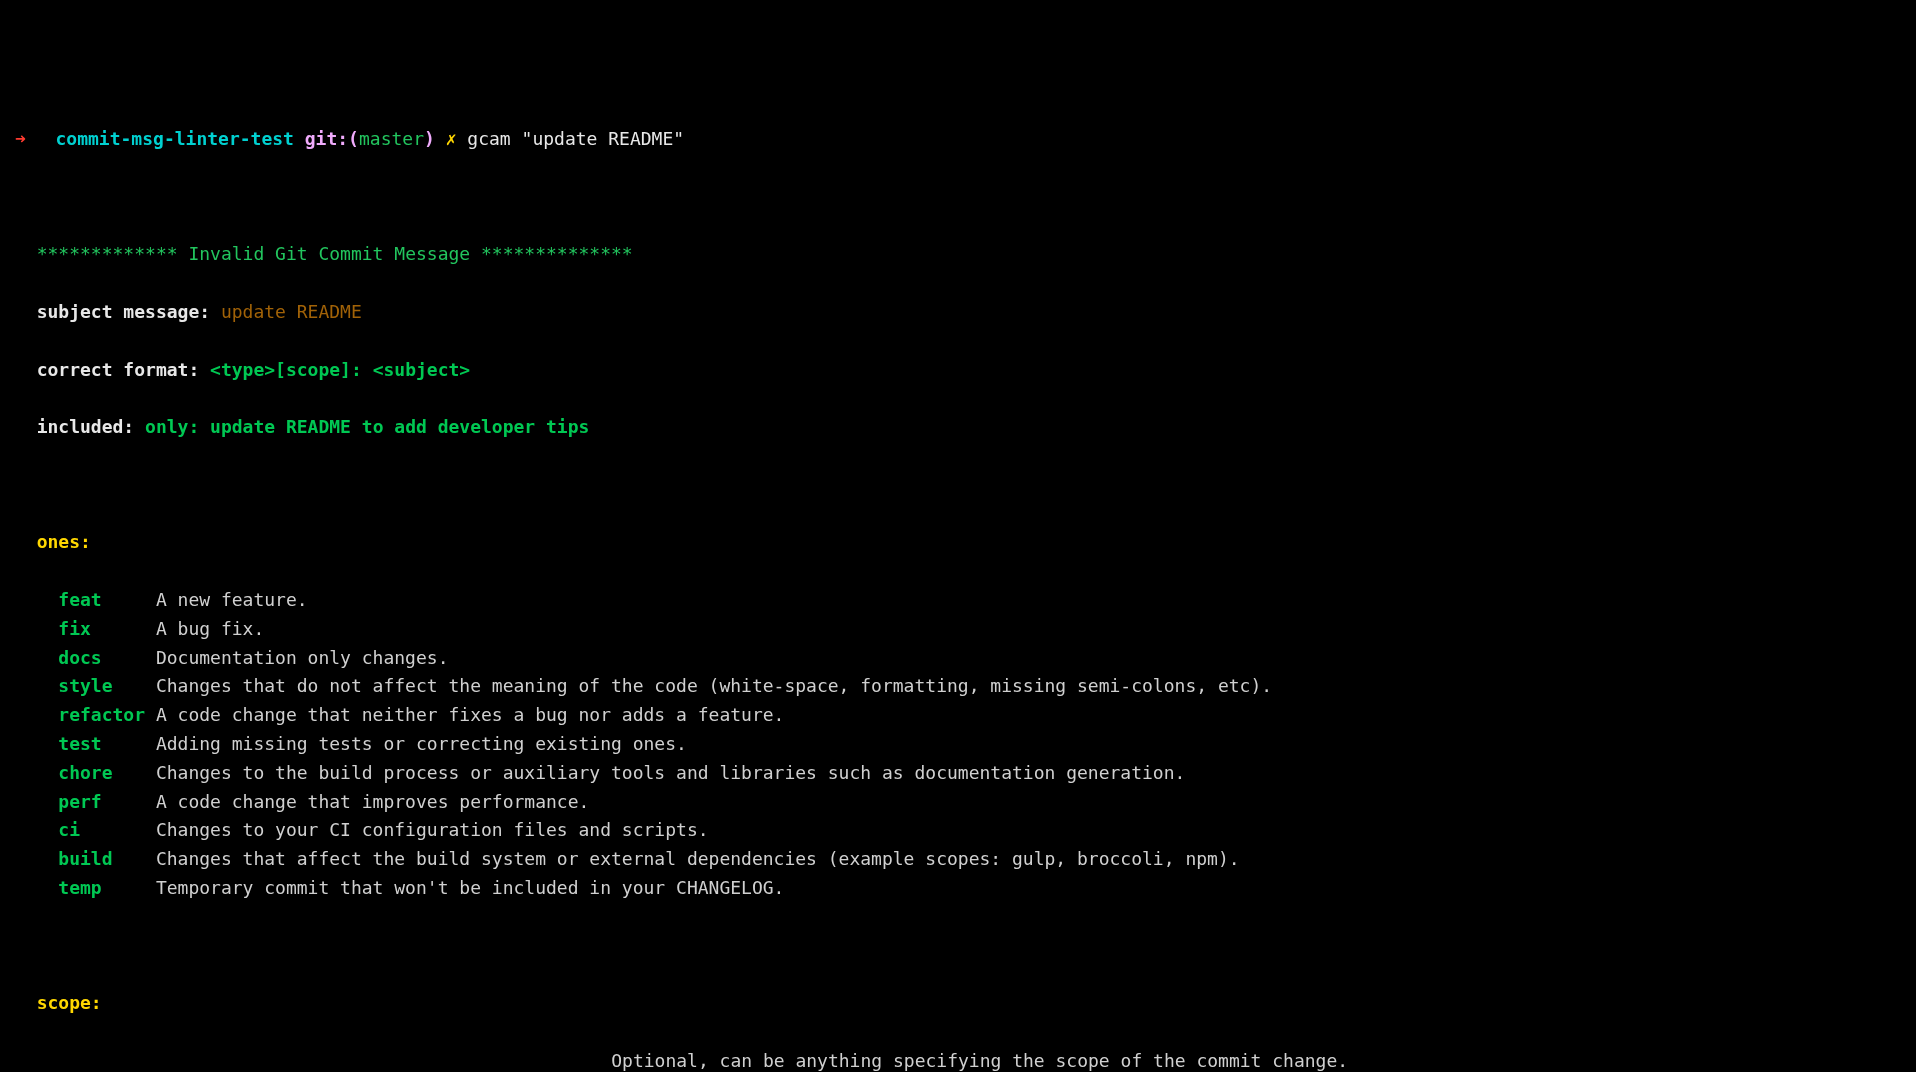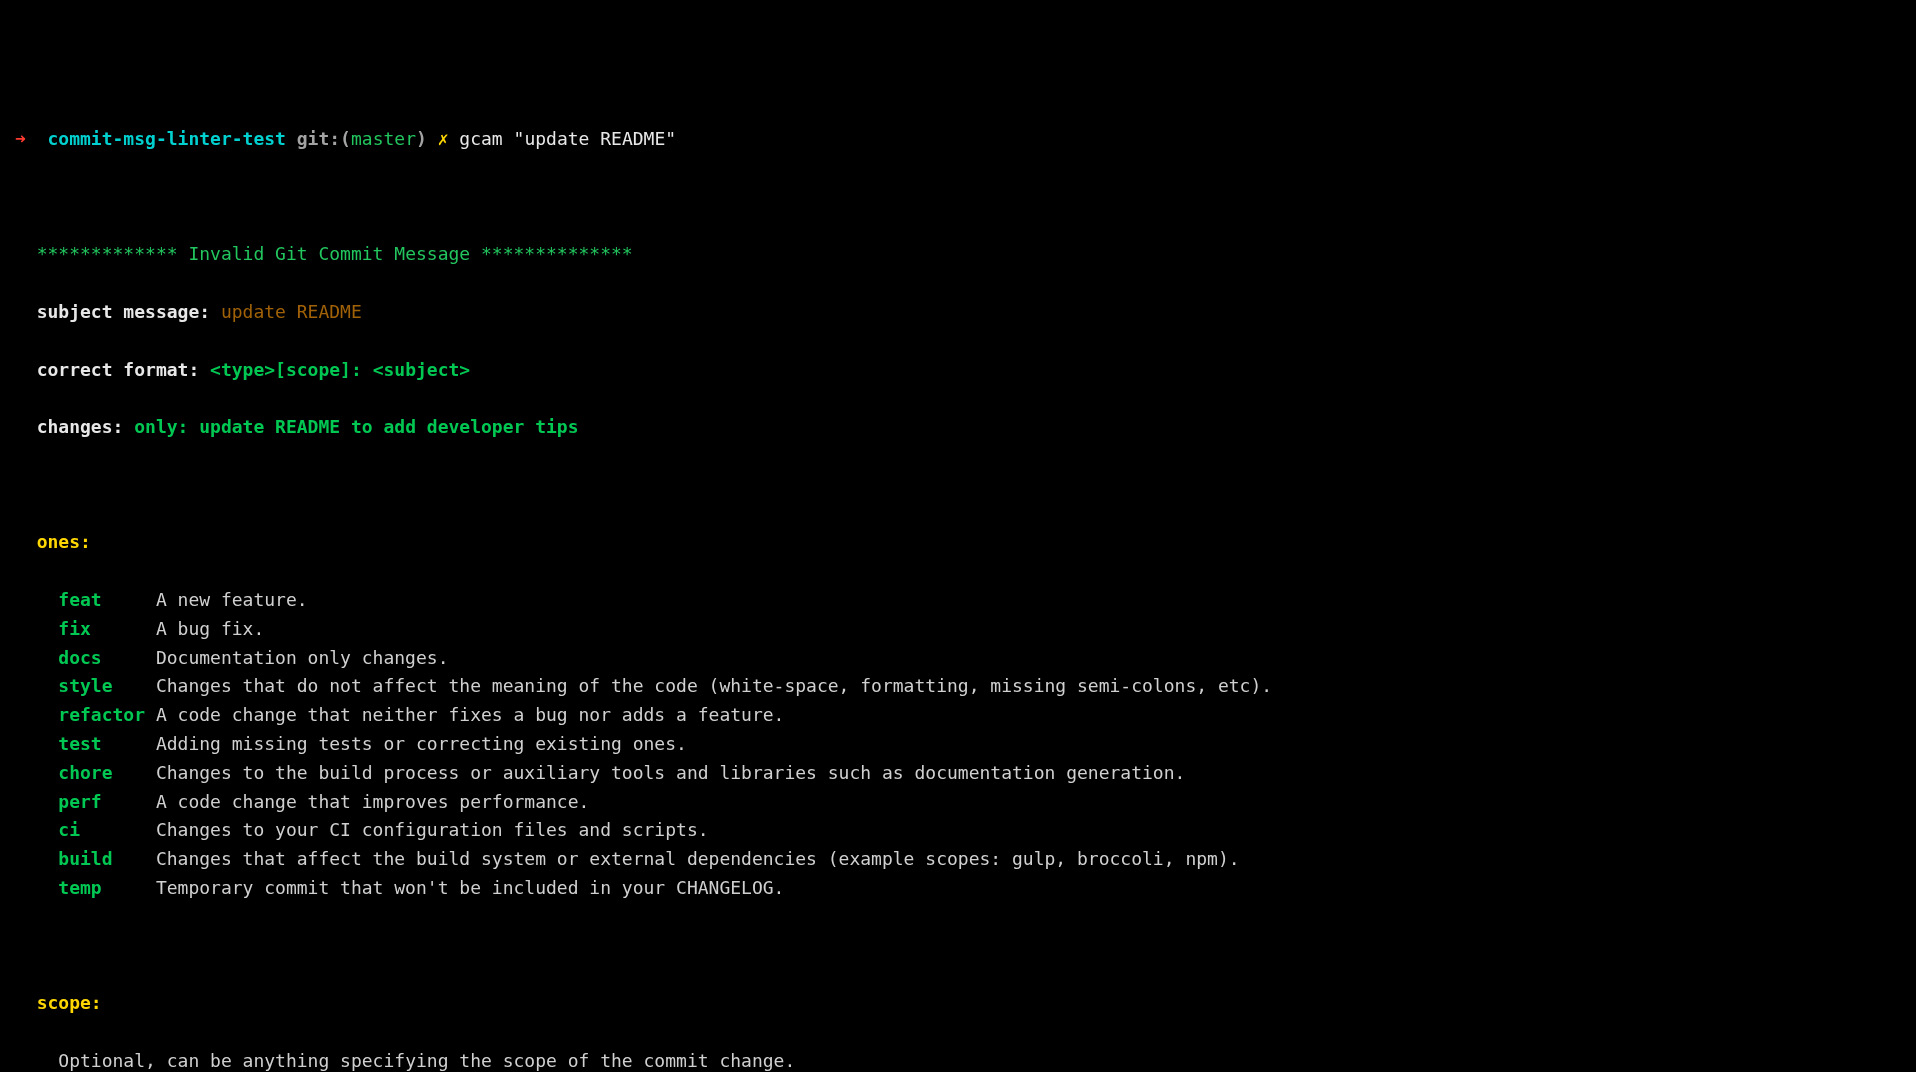--- a/index.html
+++ b/index.html
@@ -7,45 +7,45 @@
       background: #000;
       color: #e8e8e8;
       font-family: 'Consolas', 'Monaco', 'Menlo', monospace;
       font-size: 18px;
       line-height: 1.6;
       padding: 10px 15px;
       white-space: pre;
       overflow-x: auto;
     }
     .arrow { color: #ff3b30; font-weight: bold; }
-    .cyan { color: #00d0d0; font-weight: bold; }
-    .blue { color: #a3a3a3; font-weight: bold; }
+    .cyan { color: #00d0d0; font-weight: bold; margin-left: 8px; }
+    .blue { color: #f0abfc; font-weight: bold; }
     .redbold { color: #22c55e; font-weight: normal; }
     .yellow { color: #ffd700; font-weight: bold; }
     .white { color: #e8e8e8; }
-    .whitedim { color: #d0d0d0; }
+    .whitedim { color: #d0d0d0; text-align: center; }
     .red { color: #a16207; }
     .green { color: #00c853; font-weight: bold; }
     .greenbold { color: #00c853; font-weight: bold; }
     .line { display: block; }
     .indent1 { padding-left: 2ch; }
     .typekey { display: inline-block; min-width: 9ch; }
     .bold { font-weight: bold; }
   </style>
 </head>
 <body>
 
 
 
 <div class="line"><span class="arrow">➜  </span><span class="cyan">commit-msg-linter-test</span><span class="blue"> git:(</span><span class="redbold">master</span><span class="blue">)</span><span class="yellow"> ✗ </span><span class="white">gcam "update README"</span></div>
 <div class="line"> </div>
 <div class="line indent1"><span class="redbold">************* </span><span class="redbold">Invalid Git Commit Message</span><span class="redbold"> **************</span></div>
 <div class="line indent1"><span class="white bold">subject message:</span><span class="red"> update README</span></div>
 <div class="line indent1"><span class="white bold">correct format:</span><span class="green"> &lt;type&gt;[scope]: &lt;subject&gt;</span></div>
-<div class="line indent1"><span class="white bold">changes:</span><span class="green"> only: update README to add developer tips</span></div>
+<div class="line indent1"><span class="white bold">included:</span><span class="green"> only: update README to add developer tips</span></div>
 <div class="line"> </div>
 <div class="line indent1"><span class="yellow bold">ones:</span></div>
 <div id="type-list"><div class="line" style="padding-left: 4ch;"><span class="greenbold typekey">feat</span><span class="whitedim">A new feature.</span></div><div class="line" style="padding-left: 4ch;"><span class="greenbold typekey">fix</span><span class="whitedim">A bug fix.</span></div><div class="line" style="padding-left: 4ch;"><span class="greenbold typekey">docs</span><span class="whitedim">Documentation only changes.</span></div><div class="line" style="padding-left: 4ch;"><span class="greenbold typekey">style</span><span class="whitedim">Changes that do not affect the meaning of the code (white-space, formatting, missing semi-colons, etc).</span></div><div class="line" style="padding-left: 4ch;"><span class="greenbold typekey">refactor</span><span class="whitedim">A code change that neither fixes a bug nor adds a feature.</span></div><div class="line" style="padding-left: 4ch;"><span class="greenbold typekey">test</span><span class="whitedim">Adding missing tests or correcting existing ones.</span></div><div class="line" style="padding-left: 4ch;"><span class="greenbold typekey">chore</span><span class="whitedim">Changes to the build process or auxiliary tools and libraries such as documentation generation.</span></div><div class="line" style="padding-left: 4ch;"><span class="greenbold typekey">perf</span><span class="whitedim">A code change that improves performance.</span></div><div class="line" style="padding-left: 4ch;"><span class="greenbold typekey">ci</span><span class="whitedim">Changes to your CI configuration files and scripts.</span></div><div class="line" style="padding-left: 4ch;"><span class="greenbold typekey">build</span><span class="whitedim">Changes that affect the build system or external dependencies (example scopes: gulp, broccoli, npm).</span></div><div class="line" style="padding-left: 4ch;"><span class="greenbold typekey">temp</span><span class="whitedim">Temporary commit that won't be included in your CHANGELOG.</span></div></div>
 <div class="line"> </div>
 <div class="line indent1"><span class="yellow bold">scope:</span></div>
 <div id="scope-list"><div class="line whitedim" style="padding-left: 4ch;">Optional, can be anything specifying the scope of the commit change.</div></div>
 
 
 
 

